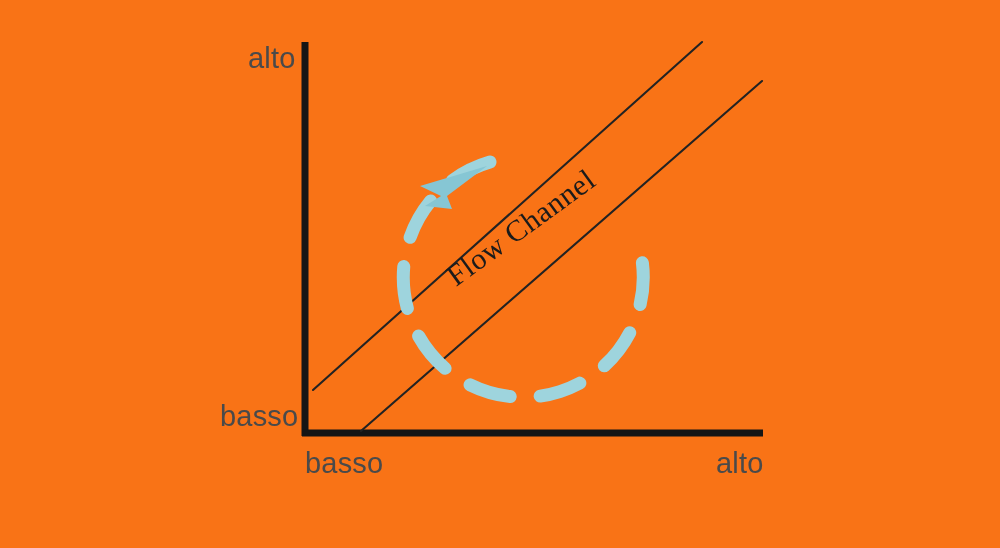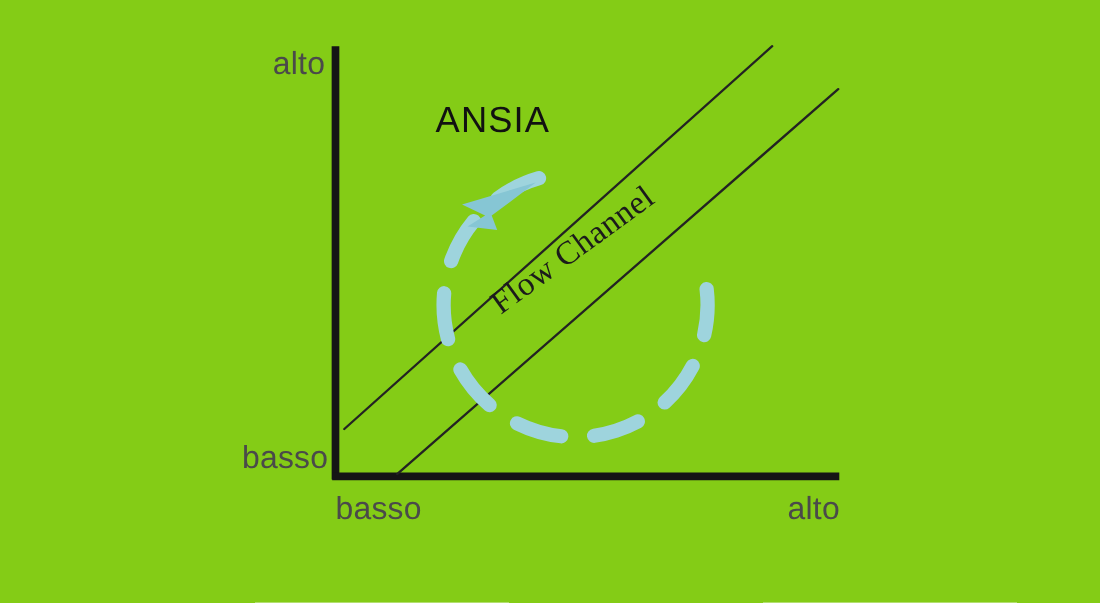--- a/index.html
+++ b/index.html
@@ -4,21 +4,21 @@
 <style>
   html, body {
     margin: 0;
     padding: 0;
     background: #ffffff;
   }
   #stage {
     position: relative;
     width: 1000px;
     height: 548px;
-    background: #84cc16;
+    background: #f97316;
     overflow: hidden;
     font-family: "Liberation Sans", sans-serif;
   }
   #diagram-svg {
     position: absolute;
     left: 0;
     top: 0;
     width: 1000px;
     height: 548px;
   }
@@ -98,18 +98,17 @@
   </svg>
 
   <div class="axis-label" id="label-y-high">alto</div>
 
   <div class="axis-label" id="label-y-low">basso</div>
 
   <div class="axis-label" id="label-x-low">basso</div>
 
   <div class="axis-label" id="label-x-high">alto</div>
 
-  <div class="zone-label" id="label-ansia">ANSIA</div>
 
 
   <div id="label-flow-channel">Flow Channel</div>
 
 </div>
 
 </body></html>

